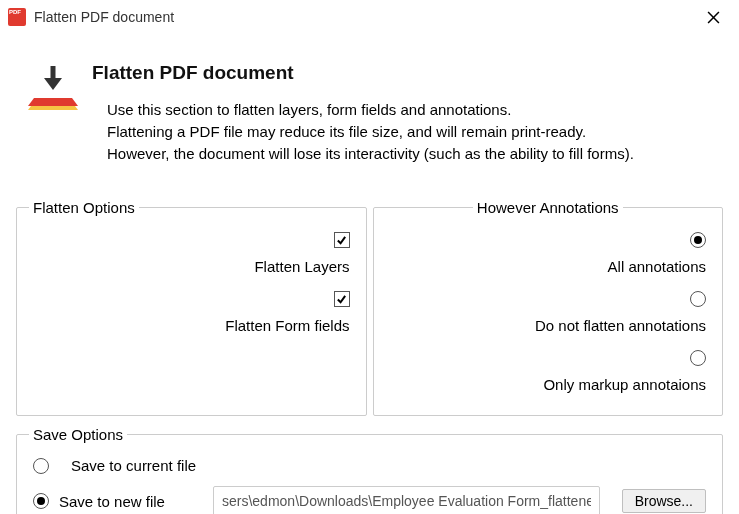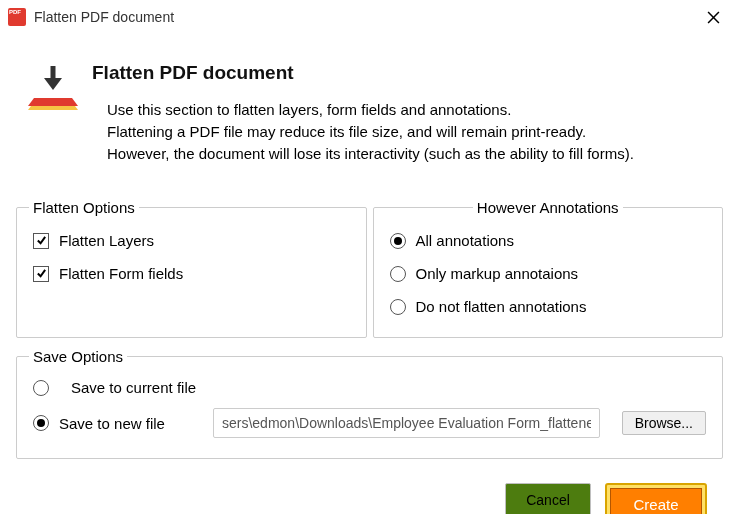--- a/index.html
+++ b/index.html
@@ -85,23 +85,24 @@
   legend {
     font-size: 15px;
     padding: 0 4px;
     color: #000;
   }
   .flatten-options { flex: 1 1 49%; }
   .flatten-options.centered legend { margin-left: auto; margin-right: auto; text-align: center; }
 
   .opt-row {
     display: flex;
-    align-items: center;
+    align-items: flex-end;
     gap: 10px;
     padding: 8px 4px;
+    flex-direction: column;
   }
   .chk {
     width: 16px; height: 16px;
     border: 1.3px solid #555;
     background: #fff;
     display: inline-flex;
     align-items: center;
     justify-content: center;
     cursor: pointer;
   }
@@ -250,25 +251,25 @@
     <fieldset class="flatten-options centered">
       <legend>However Annotations</legend>
       <div class="opt-row">
         <span class="radio selected">
             <span class="dot"></span>
           </span>
         <span>All annotations</span>
       </div>
       <div class="opt-row">
         <span class="radio"></span>
+        <span>Do not flatten annotations</span>
+      </div>
+      <div class="opt-row">
+        <span class="radio"></span>
         <span>Only markup annotaions</span>
-      </div>
-      <div class="opt-row">
-        <span class="radio"></span>
-        <span>Do not flatten annotations</span>
       </div>
     </fieldset>
   </div>
 
   <fieldset class="save-options">
     <legend>Save Options</legend>
     <div class="save-row">
       <span class="radio"></span>
       <span>Save to current file</span>
     </div>

